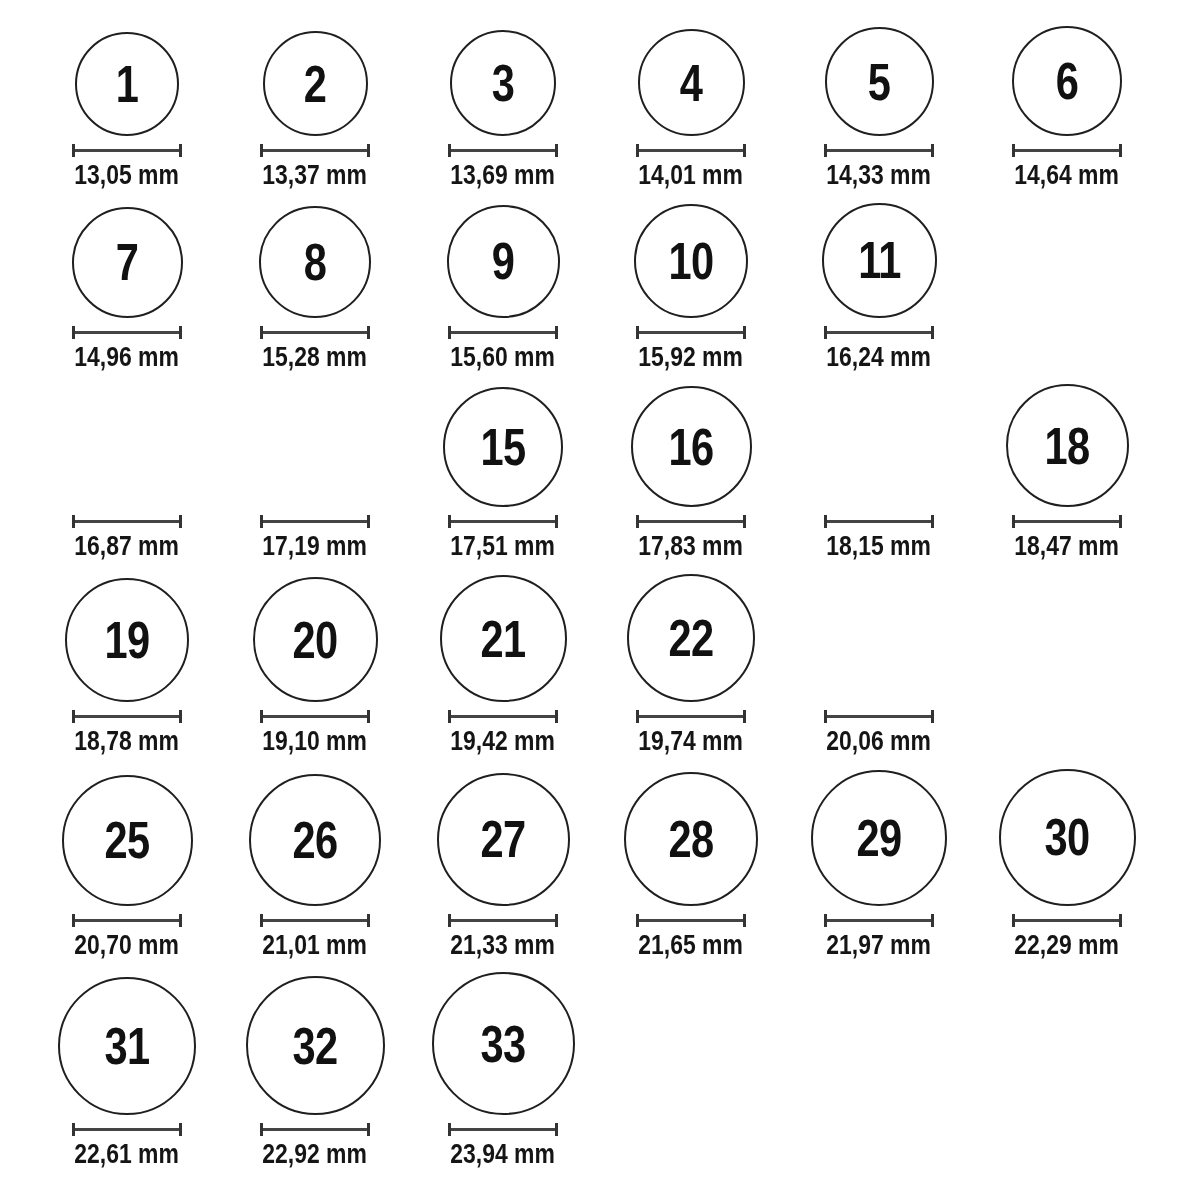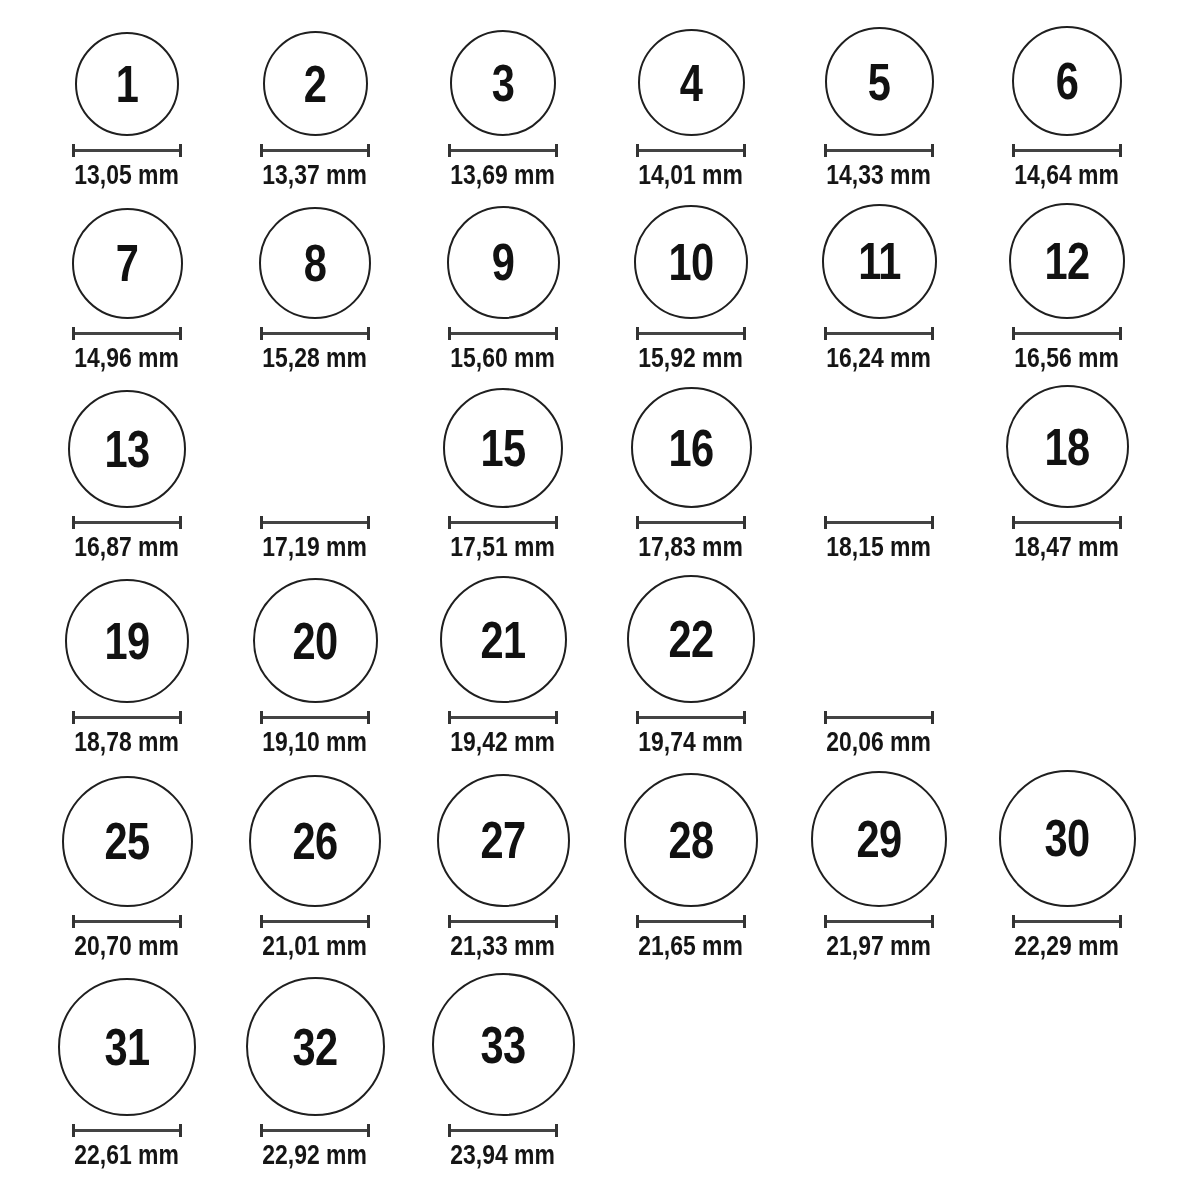--- a/index.html
+++ b/index.html
@@ -174,35 +174,23 @@
       </div>
       <div class="cell">
         <div class="circle" style="width:115px;height:115px">
           <span class="num">11</span>
         </div>
         <div class="measure">
           <div class="measure-bar"></div>
         </div>
         <div class="mm-label">16,24 mm</div>
       </div>
-      <div class="cell">
-        <div class="circle" style="width:116px;height:116px">
-          <span class="num">12</span>
-        </div>
-        <div class="measure">
-          <div class="measure-bar"></div>
-        </div>
-        <div class="mm-label">16,56 mm</div>
-      </div>
-    </div>
-  <div class="row">
-      <div class="cell">
-        <div class="circle" style="width:118px;height:118px">
-          <span class="num">13</span>
-        </div>
+    </div>
+  <div class="row">
+      <div class="cell">
         <div class="measure">
           <div class="measure-bar"></div>
         </div>
         <div class="mm-label">16,87 mm</div>
       </div>
       <div class="cell">
         <div class="measure">
           <div class="measure-bar"></div>
         </div>
         <div class="mm-label">17,19 mm</div>

